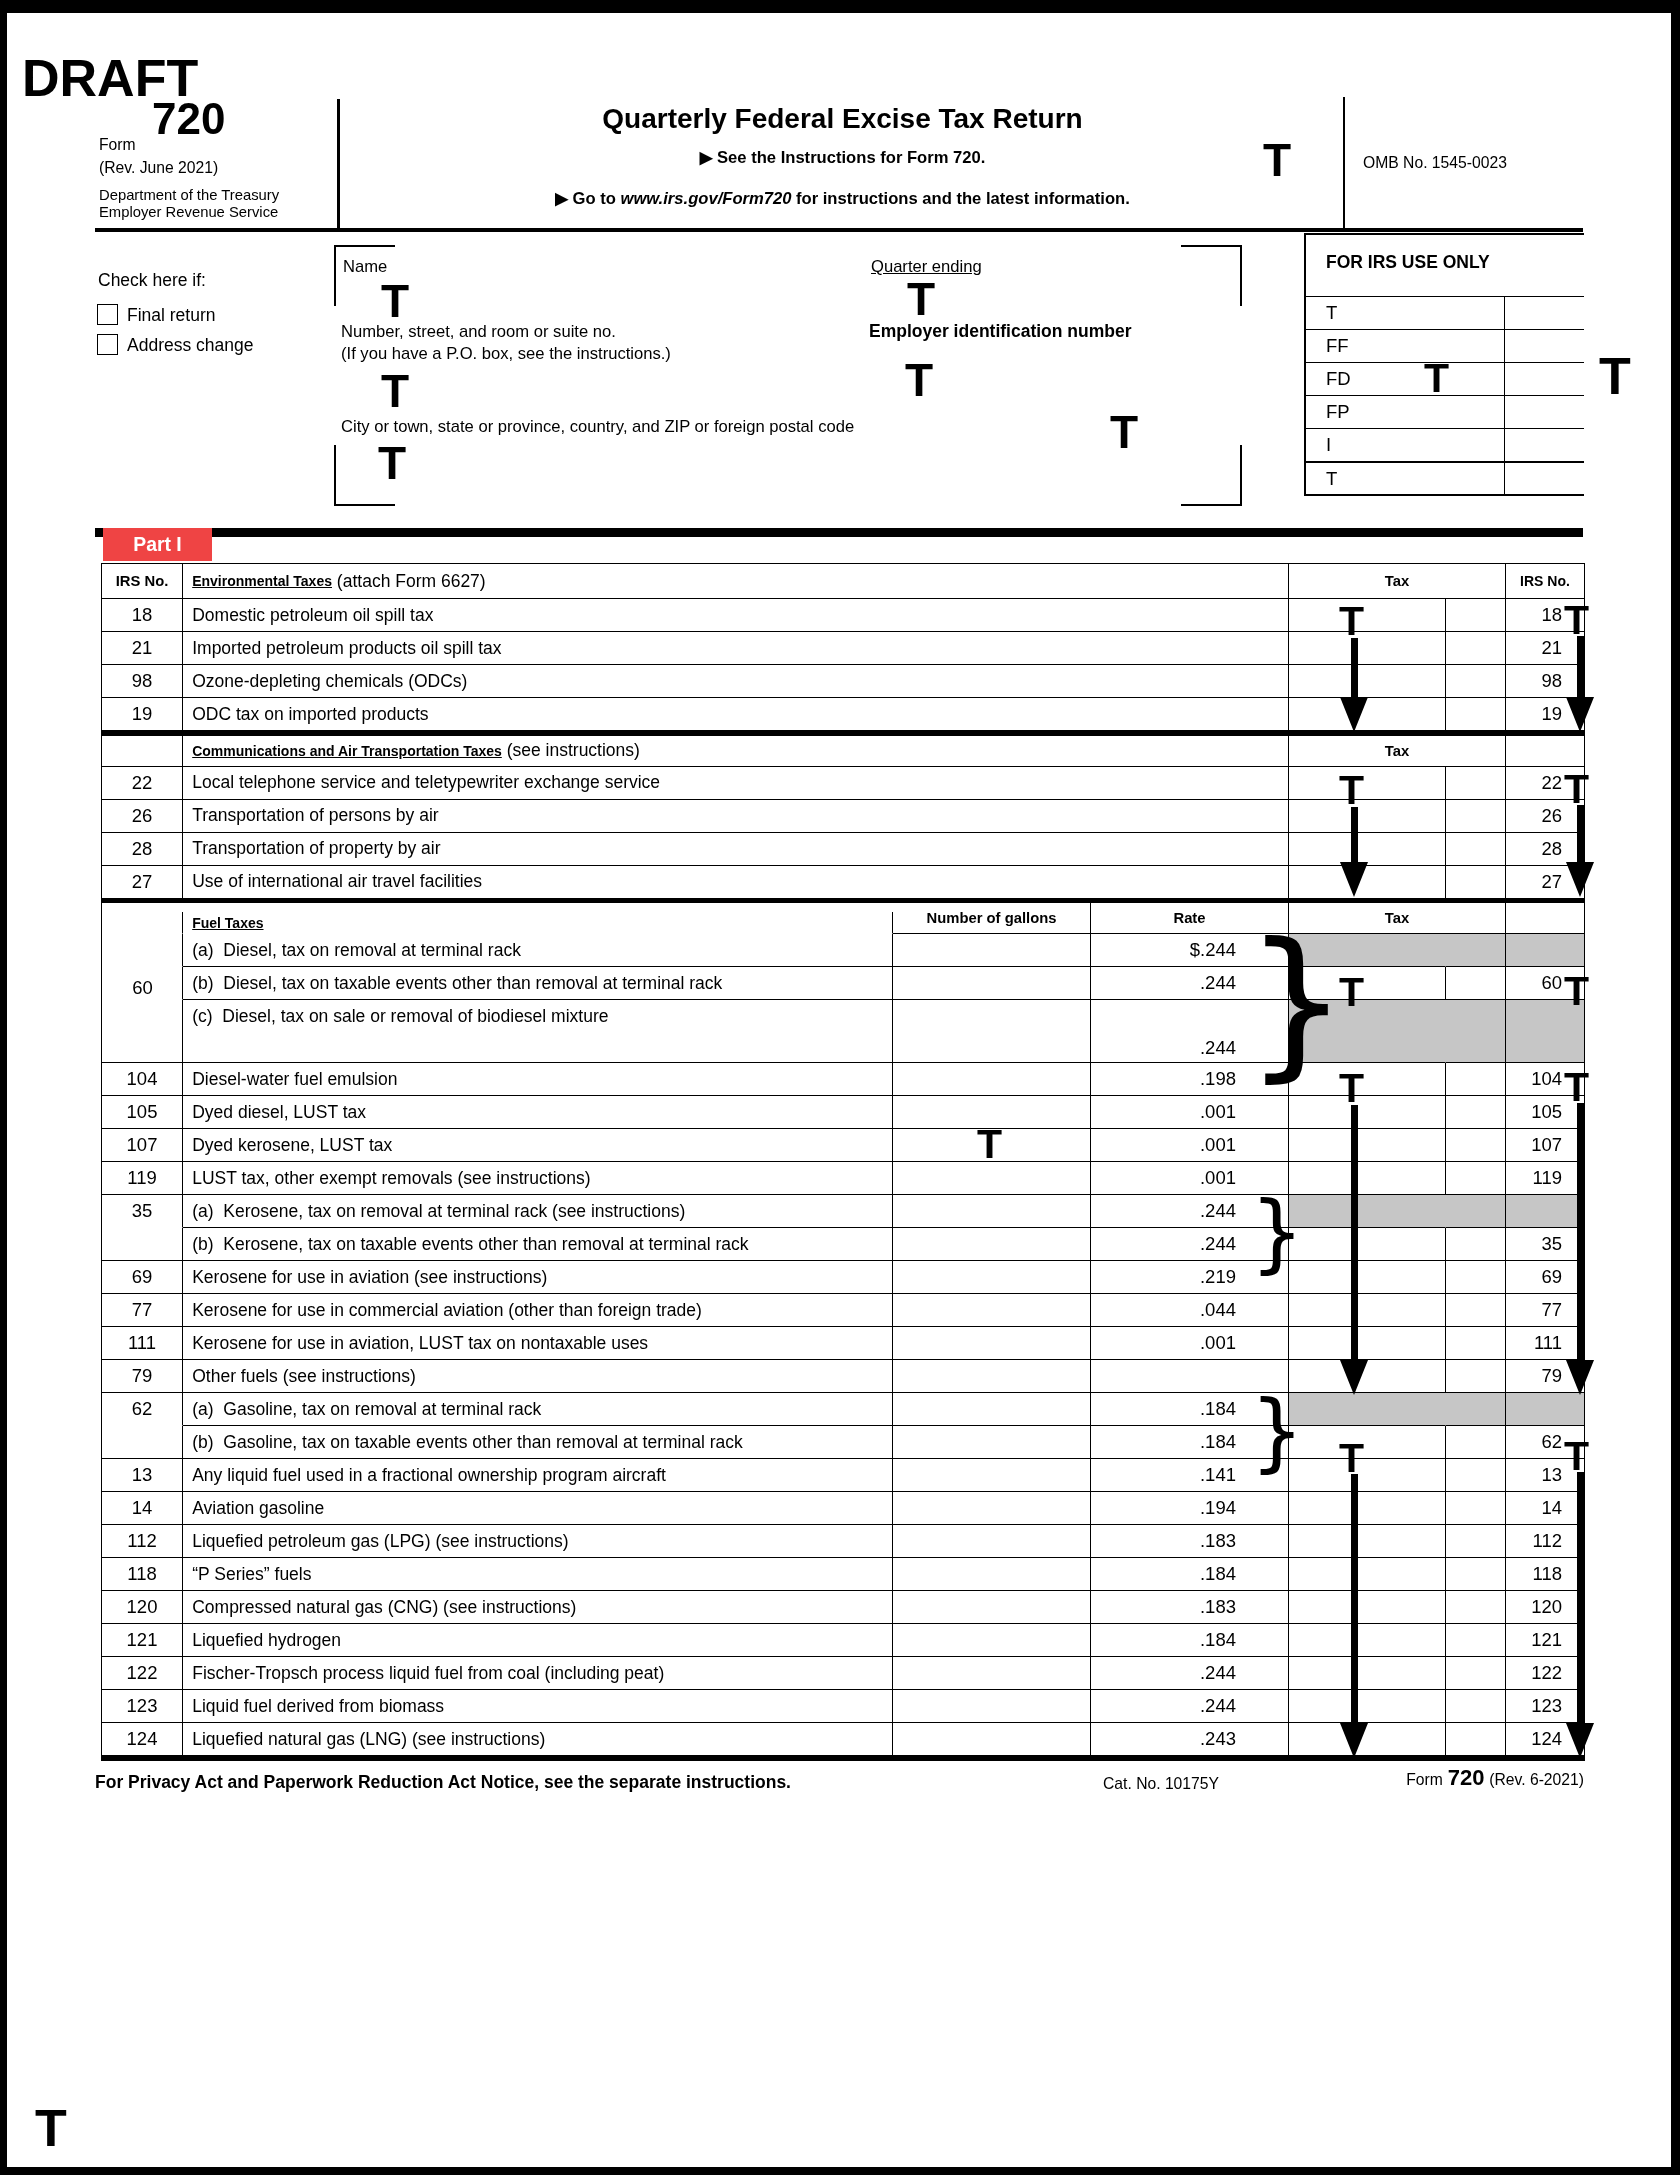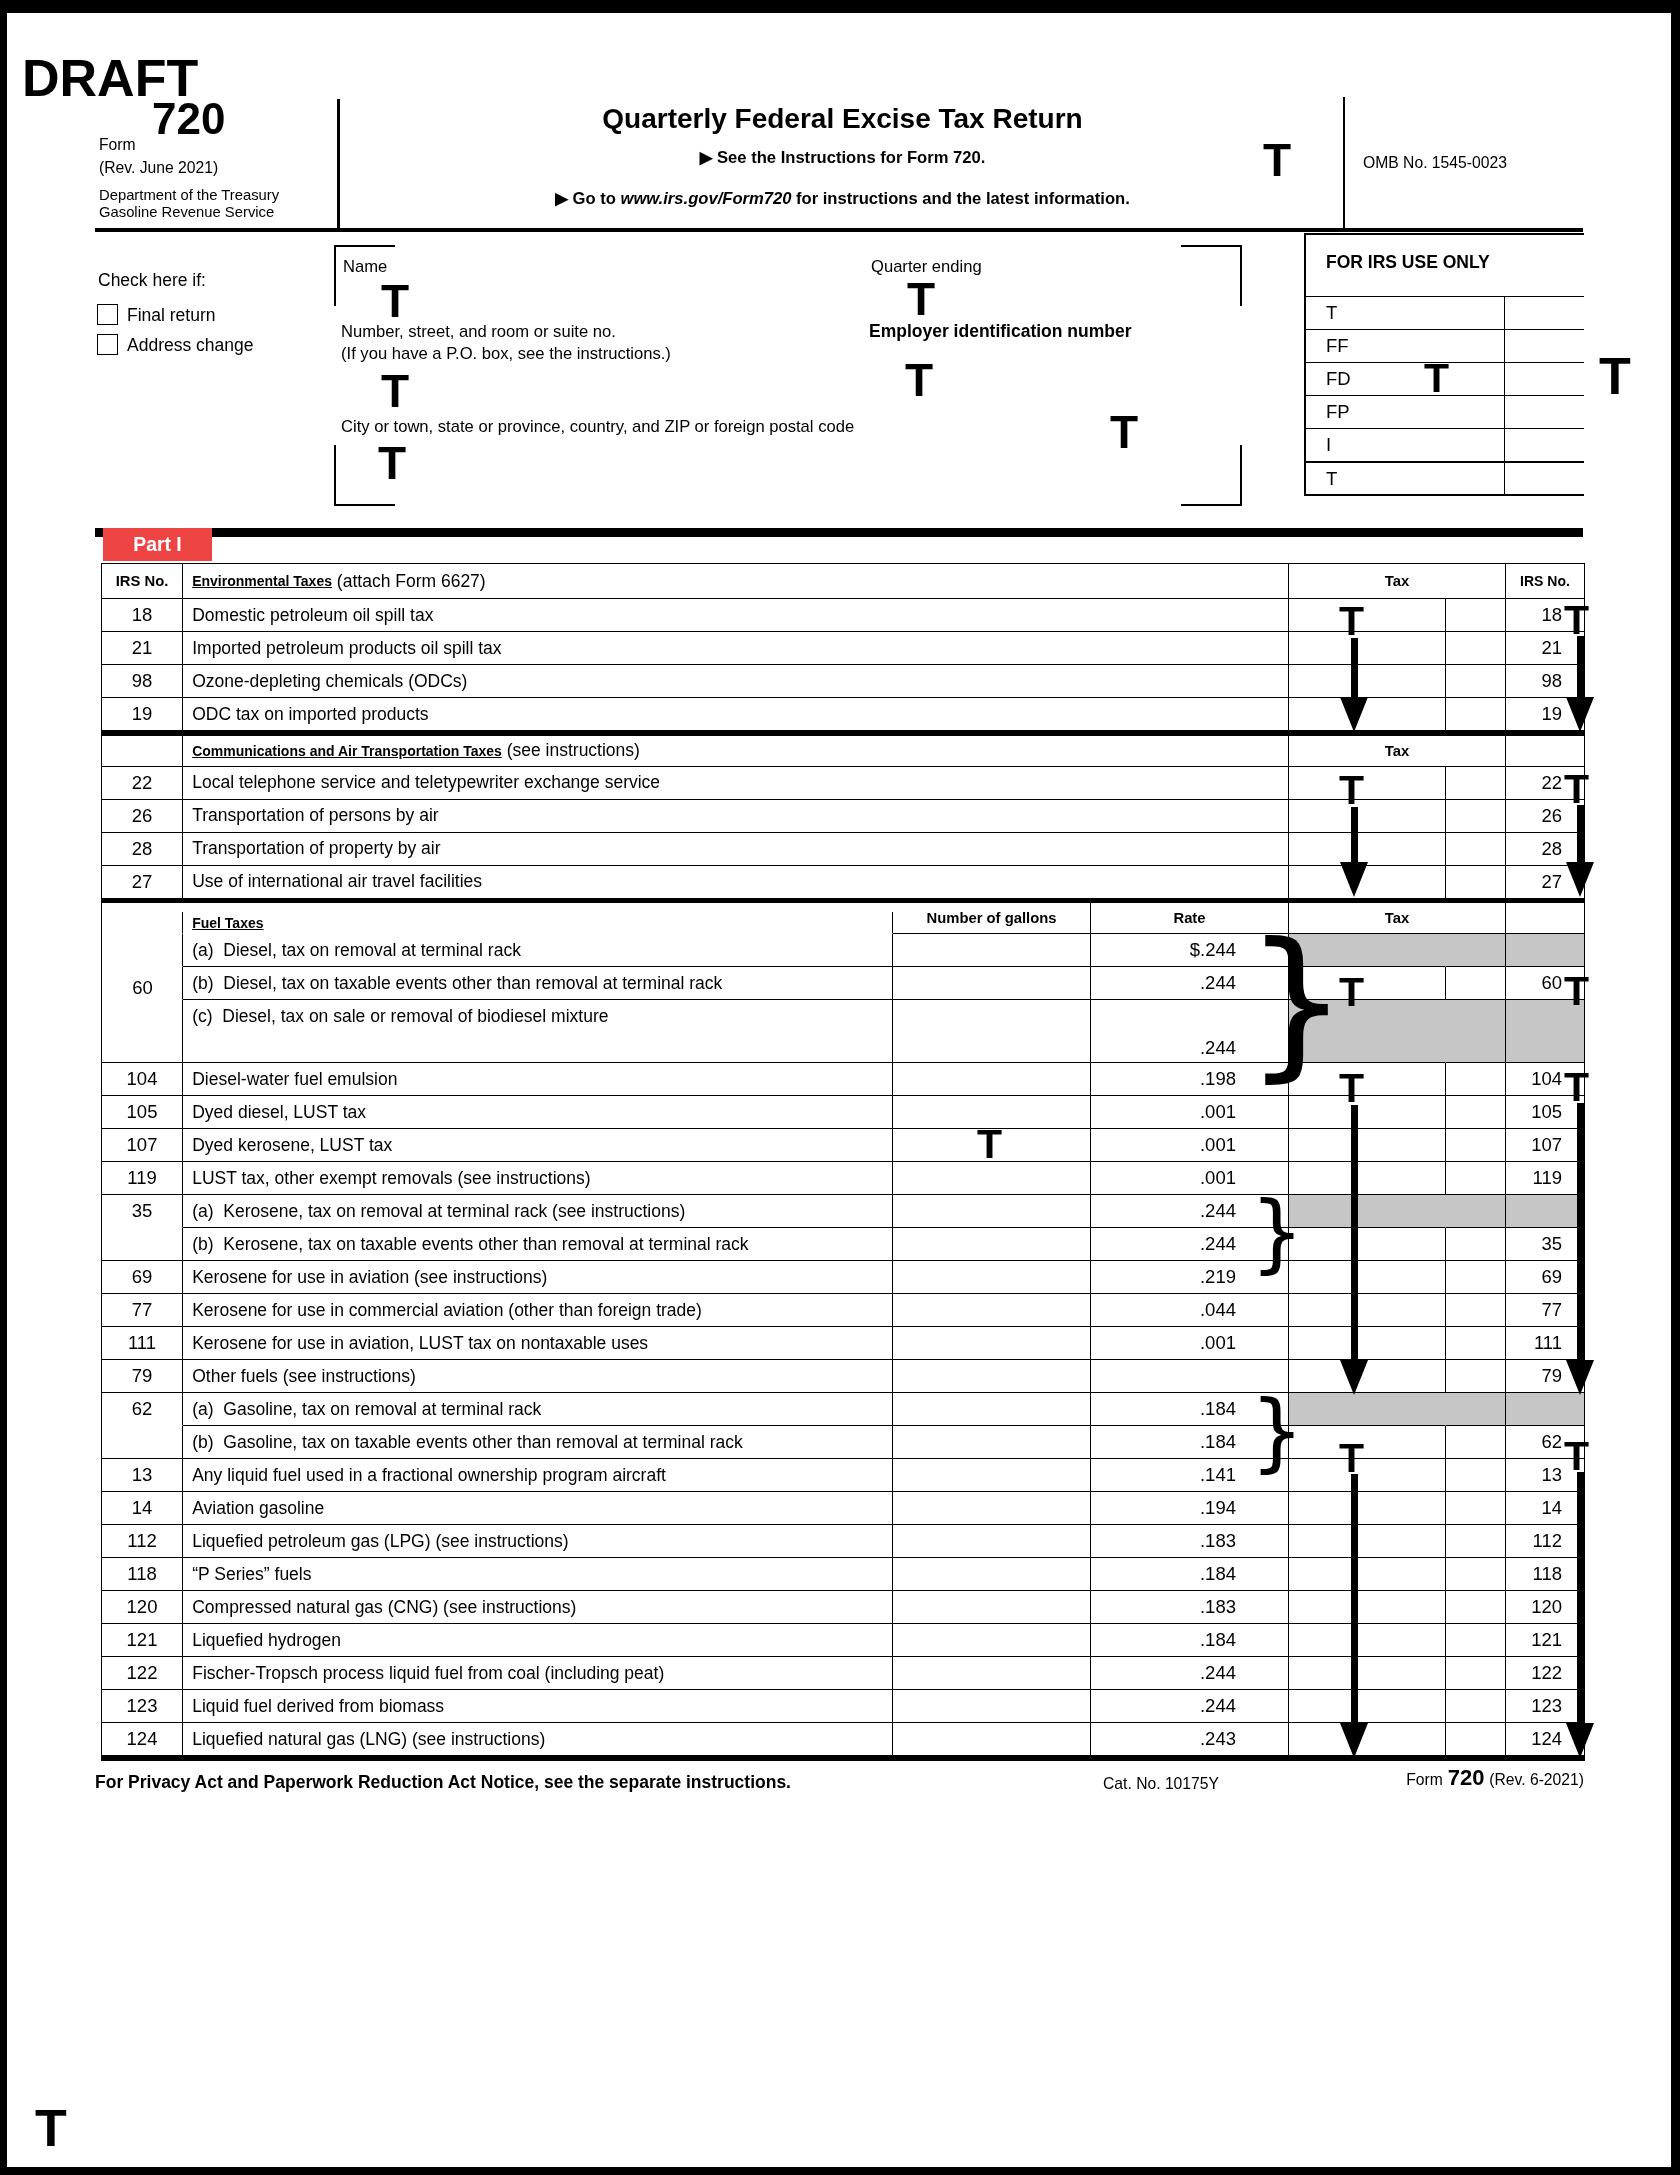--- a/index.html
+++ b/index.html
@@ -77,21 +77,21 @@
   <div class="frame" style="left:0;top:0;width:7.4px;height:2175px;"></div>
   <div class="frame" style="left:1671px;top:0;width:9.2px;height:2175px;"></div>
   <div class="frame" style="left:0;top:2167px;width:1681px;height:8.3px;"></div>
 
   <div class="abs" style="left:22px;top:48px;font-weight:700;font-size:52px;">DRAFT</div>
 
   <div class="abs small" style="left:99px;top:136px;">Form</div>
   <div class="abs b" style="left:152px;top:94px;font-size:44px;">720</div>
   <div class="abs small" style="left:99px;top:159px;">(Rev. June 2021)</div>
   <div class="abs" style="left:99px;top:187px;font-size:14.8px;">Department of the Treasury</div>
-  <div class="abs" style="left:99px;top:204px;font-size:14.8px;">Gasoline Revenue Service</div>
+  <div class="abs" style="left:99px;top:204px;font-size:14.8px;">Employer Revenue Service</div>
   <div class="vline" style="left:337px;top:99px;width:2.8px;height:130px;"></div>
 
   <div class="abs b" style="left:351px;top:103px;width:983px;text-align:center;font-size:28px;">Quarterly Federal Excise Tax Return</div>
   <div class="abs b" style="left:351px;top:148px;width:983px;text-align:center;font-size:16.6px;">▶ See the Instructions for Form 720.</div>
   <div class="abs b" style="left:351px;top:189px;width:983px;text-align:center;font-size:16.6px;">
     <span style="white-space:pre;">▶ Go to </span><span style="font-style:italic;">www.irs.gov/Form720</span><span style="white-space:pre;"> for instructions and the latest information.</span>
   </div>
   <div class="tcur" style="left:1263px;top:140px;">T</div>
   <div class="vline" style="left:1343px;top:97px;width:1.8px;height:131px;"></div>
   <div class="abs small" style="left:1363px;top:154px;">OMB No. 1545-0023</div>
@@ -108,21 +108,21 @@
   <div class="abs" style="left:343px;top:257px;font-size:16.6px;">Name</div>
   <div class="tcur" style="left:381px;top:281px;">T</div>
   <div class="abs" style="left:341px;top:322px;font-size:16.6px;">Number, street, and room or suite no.</div>
   <div class="abs" style="left:341px;top:344px;font-size:16.6px;">(If you have a P.O. box, see the instructions.)</div>
   <div class="tcur" style="left:381px;top:371px;">T</div>
   <div class="abs" style="left:341px;top:417px;font-size:16.6px;">City or town, state or province, country, and ZIP or foreign postal code</div>
   <div class="tcur" style="left:378px;top:443px;">T</div>
   <div class="vline" style="left:334px;top:445px;width:1.8px;height:61px;"></div>
   <div class="hline" style="left:334px;top:504px;width:61px;height:1.8px;"></div>
 
-  <div class="abs" style="left:871px;top:257px;font-size:16.6px;">Quarter ending</div>
+  <div class="abs" style="left:871px;top:257px;font-size:16.6px;text-decoration:underline;">Quarter ending</div>
   <div class="tcur" style="left:907px;top:279px;">T</div>
   <div class="abs b" style="left:869px;top:321px;font-size:17.5px;">Employer identification number</div>
   <div class="tcur" style="left:905px;top:360px;">T</div>
   <div class="tcur" style="left:1110px;top:412px;">T</div>
   <div class="hline" style="left:1181px;top:245px;width:61px;height:1.8px;"></div>
   <div class="vline" style="left:1240px;top:245px;width:1.8px;height:61px;"></div>
   <div class="vline" style="left:1240px;top:445px;width:1.8px;height:61px;"></div>
   <div class="hline" style="left:1181px;top:504px;width:61px;height:1.8px;"></div>
 
   <div id="irsbox">

